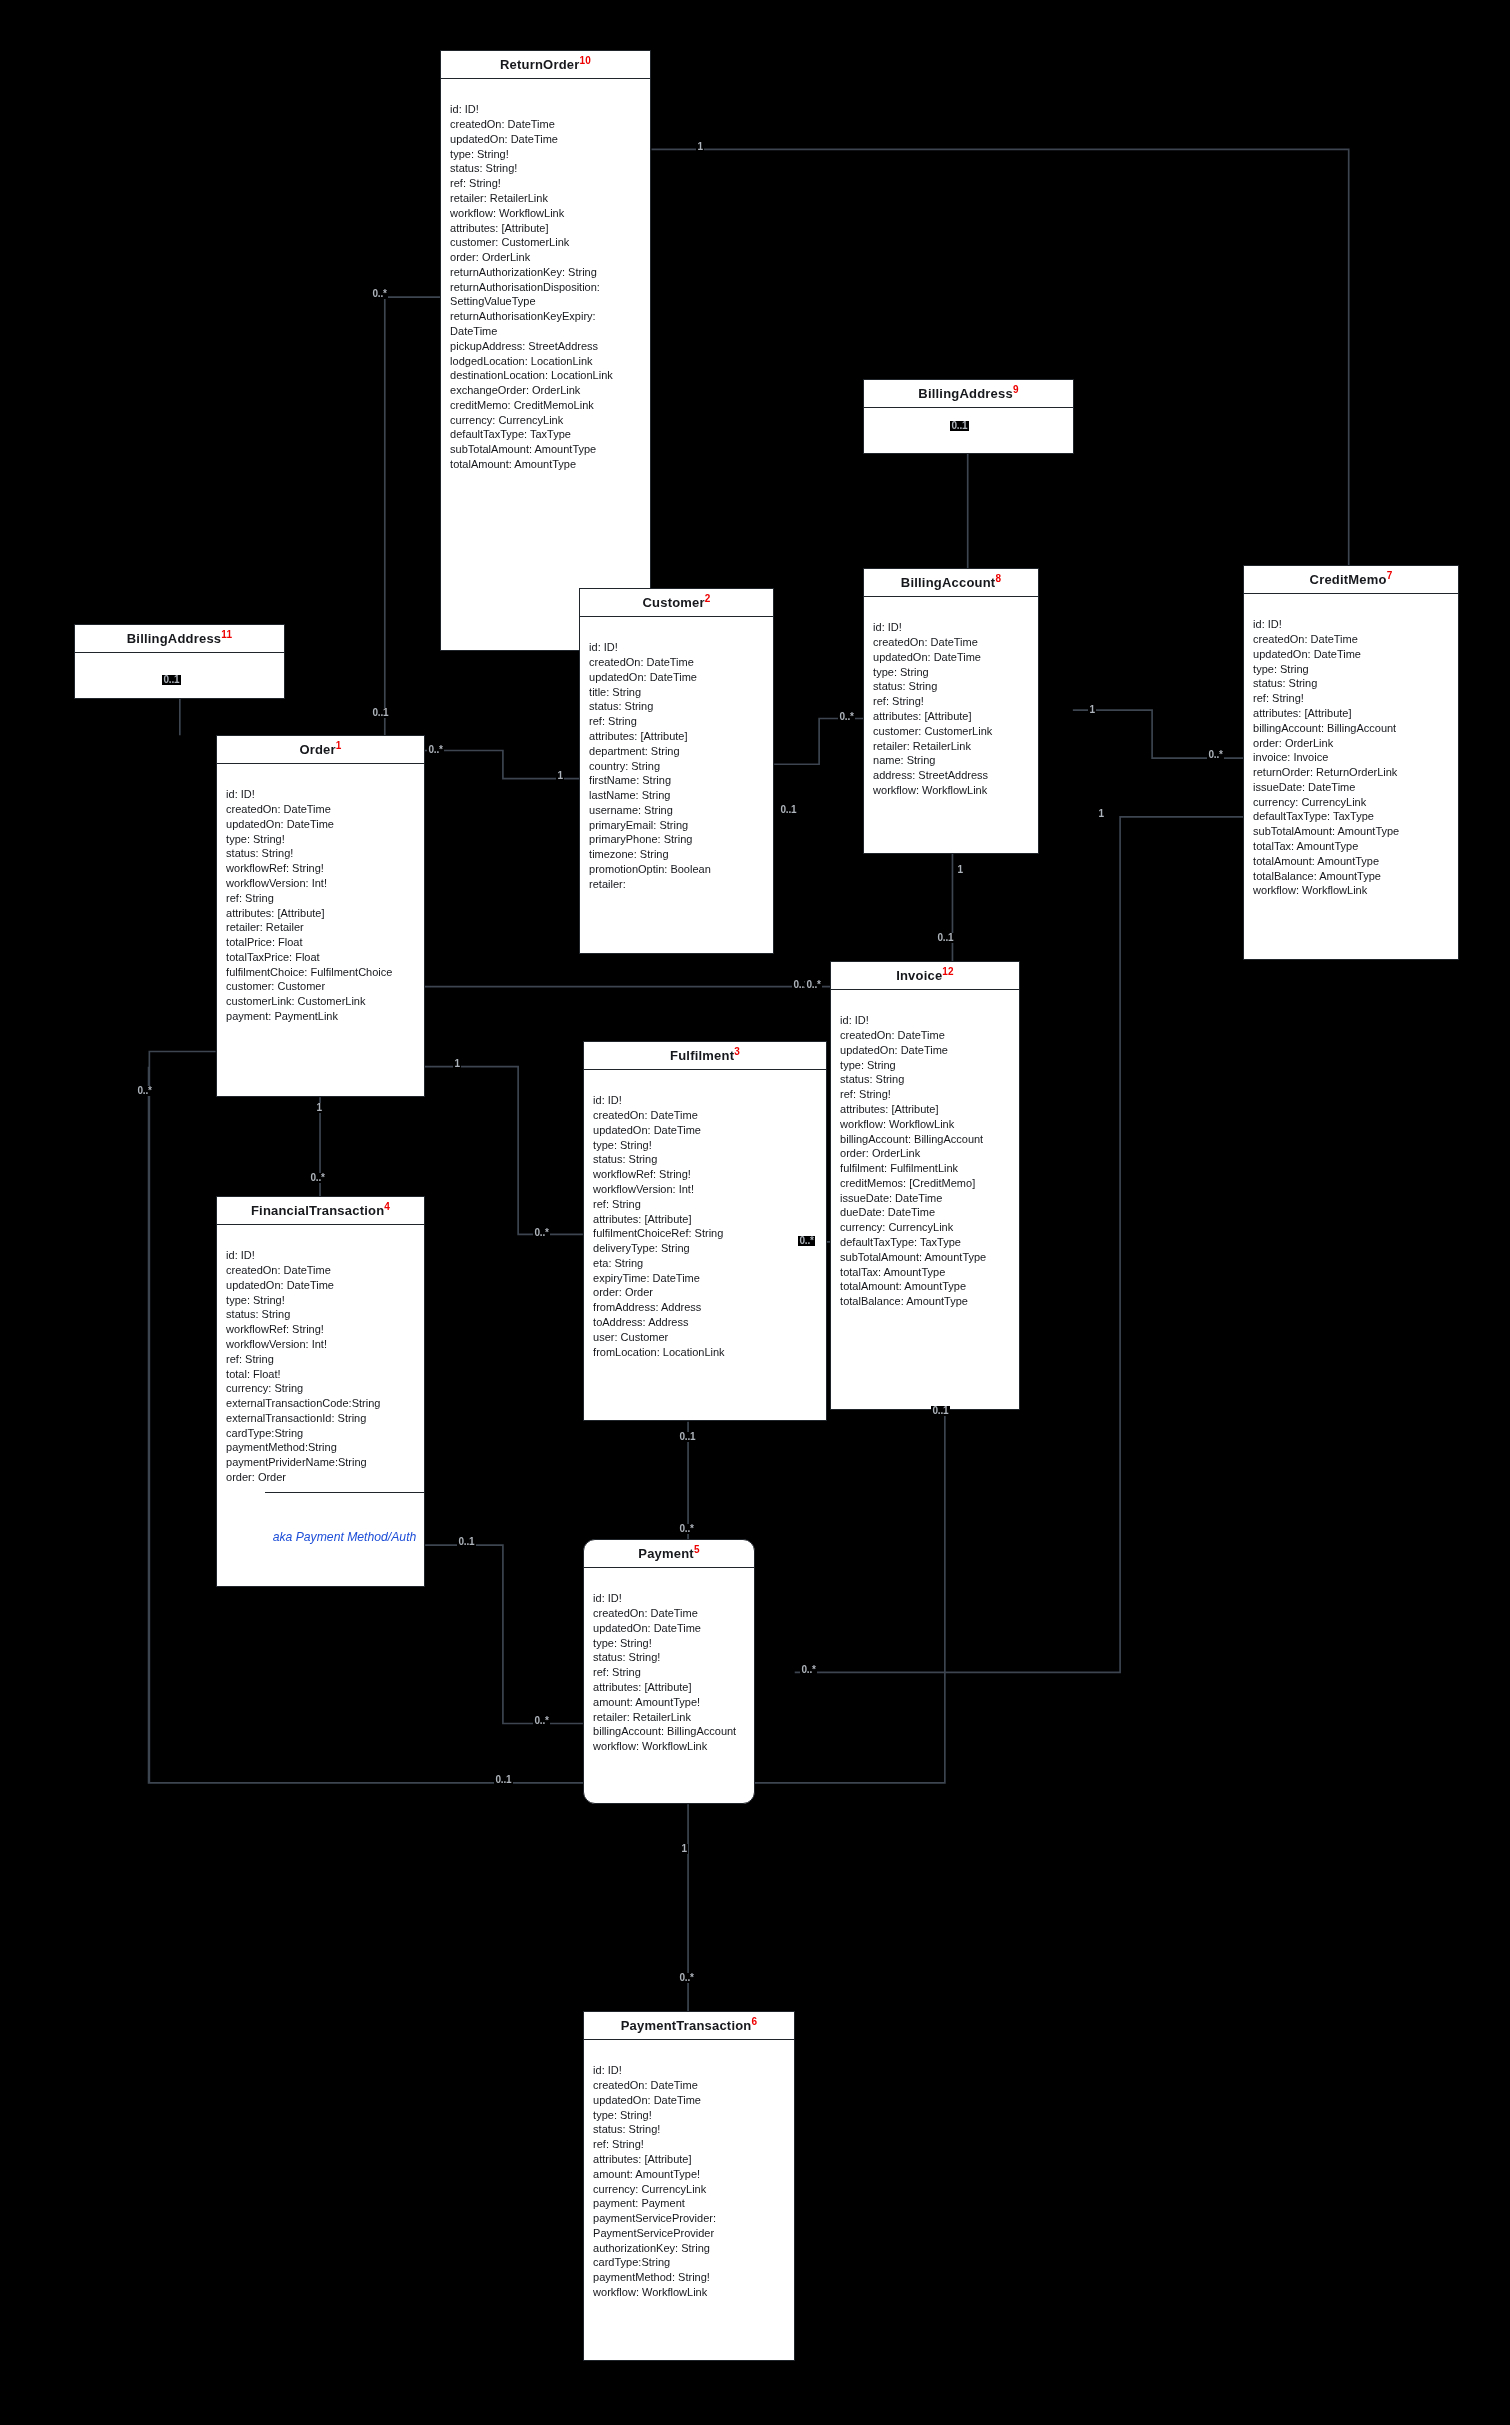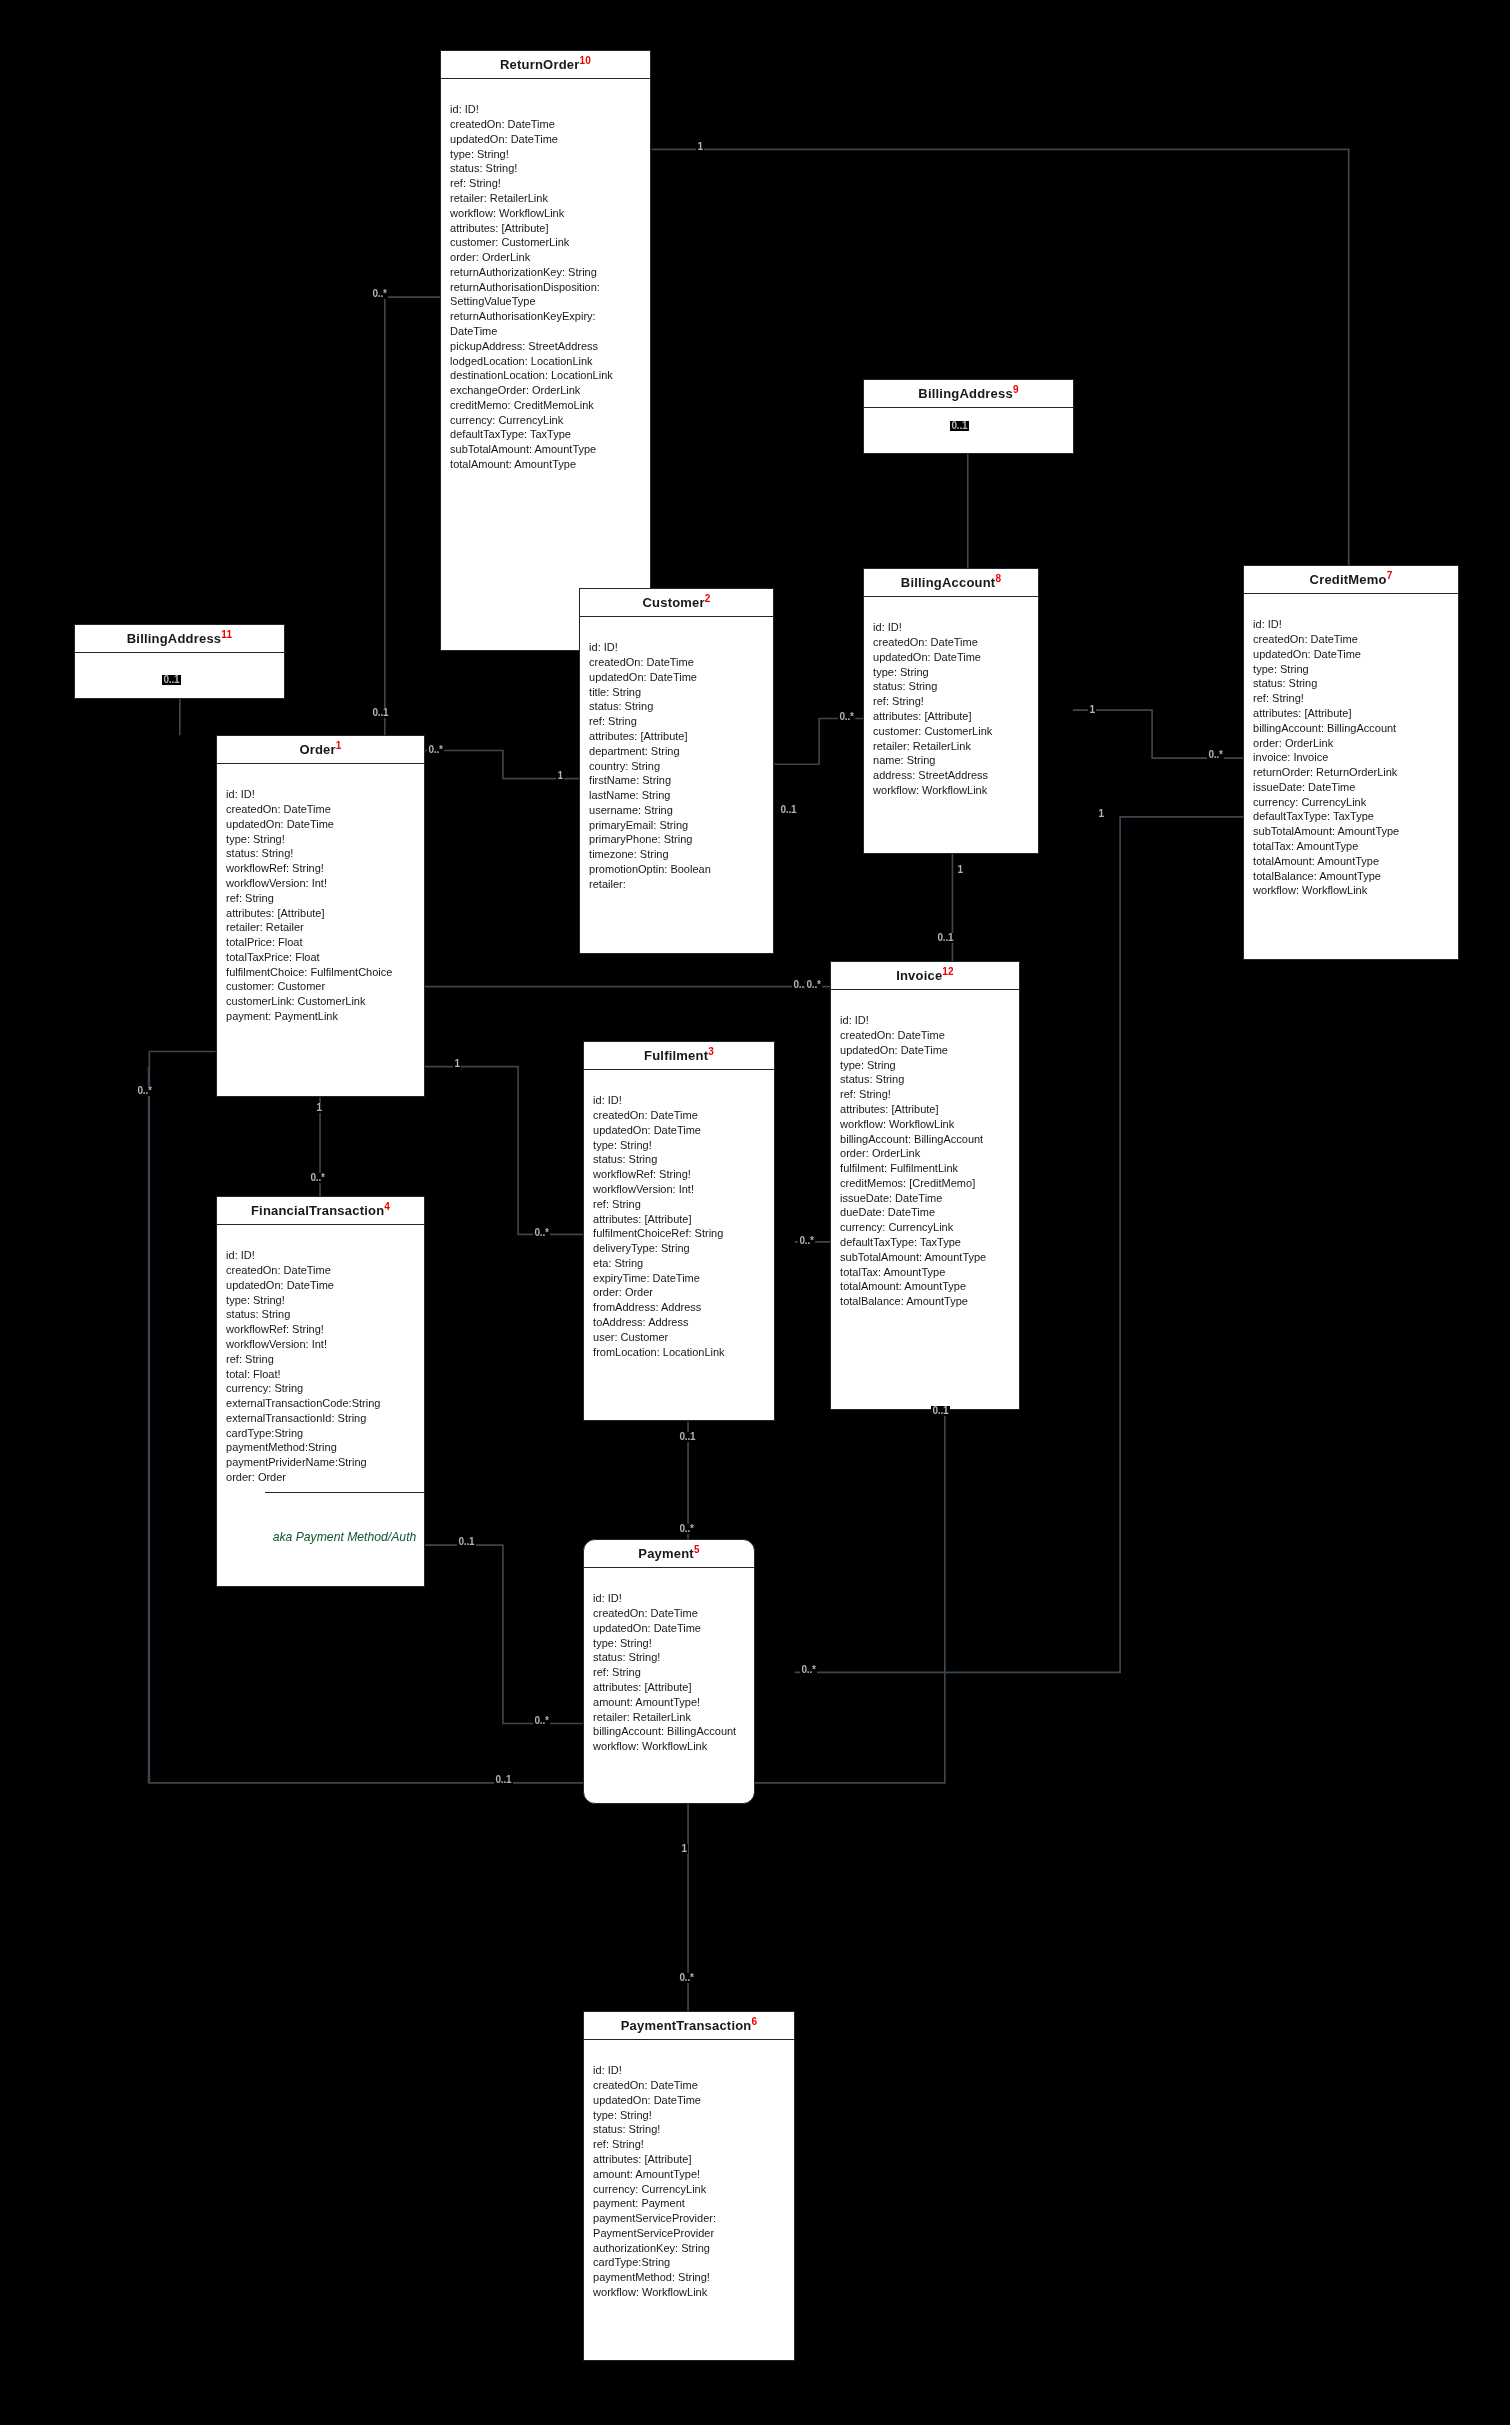--- a/index.html
+++ b/index.html
@@ -60,21 +60,21 @@
   }
   .card-body .attr{
     white-space:normal;
   }
   .card-note{
     border-top:1.5px solid #20242b;
     font-style:italic;
     font-size:12.2px;
     text-align:center;
     padding:37px 4.6px 35px 4.6px;
-    color:#14532d;
+    color:#1d4ed8;
     margin-left:48px;
   }
   .empty-body{height:35px;}
   .mult{
     position:absolute;
     color:#aeb4bb;
     font-size:10px;
     font-weight:bold;
     z-index:8;
     background:#000;
@@ -323,21 +323,21 @@
       <div class="attr">dueDate: DateTime</div>
       <div class="attr">currency: CurrencyLink</div>
       <div class="attr">defaultTaxType: TaxType</div>
       <div class="attr">subTotalAmount: AmountType</div>
       <div class="attr">totalTax: AmountType</div>
       <div class="attr">totalAmount: AmountType</div>
       <div class="attr">totalBalance: AmountType</div>
     </div>
   </div>
 
-  <div class="card" id="card-fulfilment" style="left:583px; top:1041px; width:192px; height:380px;">
+  <div class="card" id="card-fulfilment" style="left:583px; top:1041px; width:244px; height:380px;">
     <div class="card-title">
       <span>Fulfilment</span><span class="sup">3</span>
     </div>
     <div class="card-body">
       <div class="attr">id: ID!</div>
       <div class="attr">createdOn: DateTime</div>
       <div class="attr">updatedOn: DateTime</div>
       <div class="attr">type: String!</div>
       <div class="attr">status: String</div>
       <div class="attr">workflowRef: String!</div>

